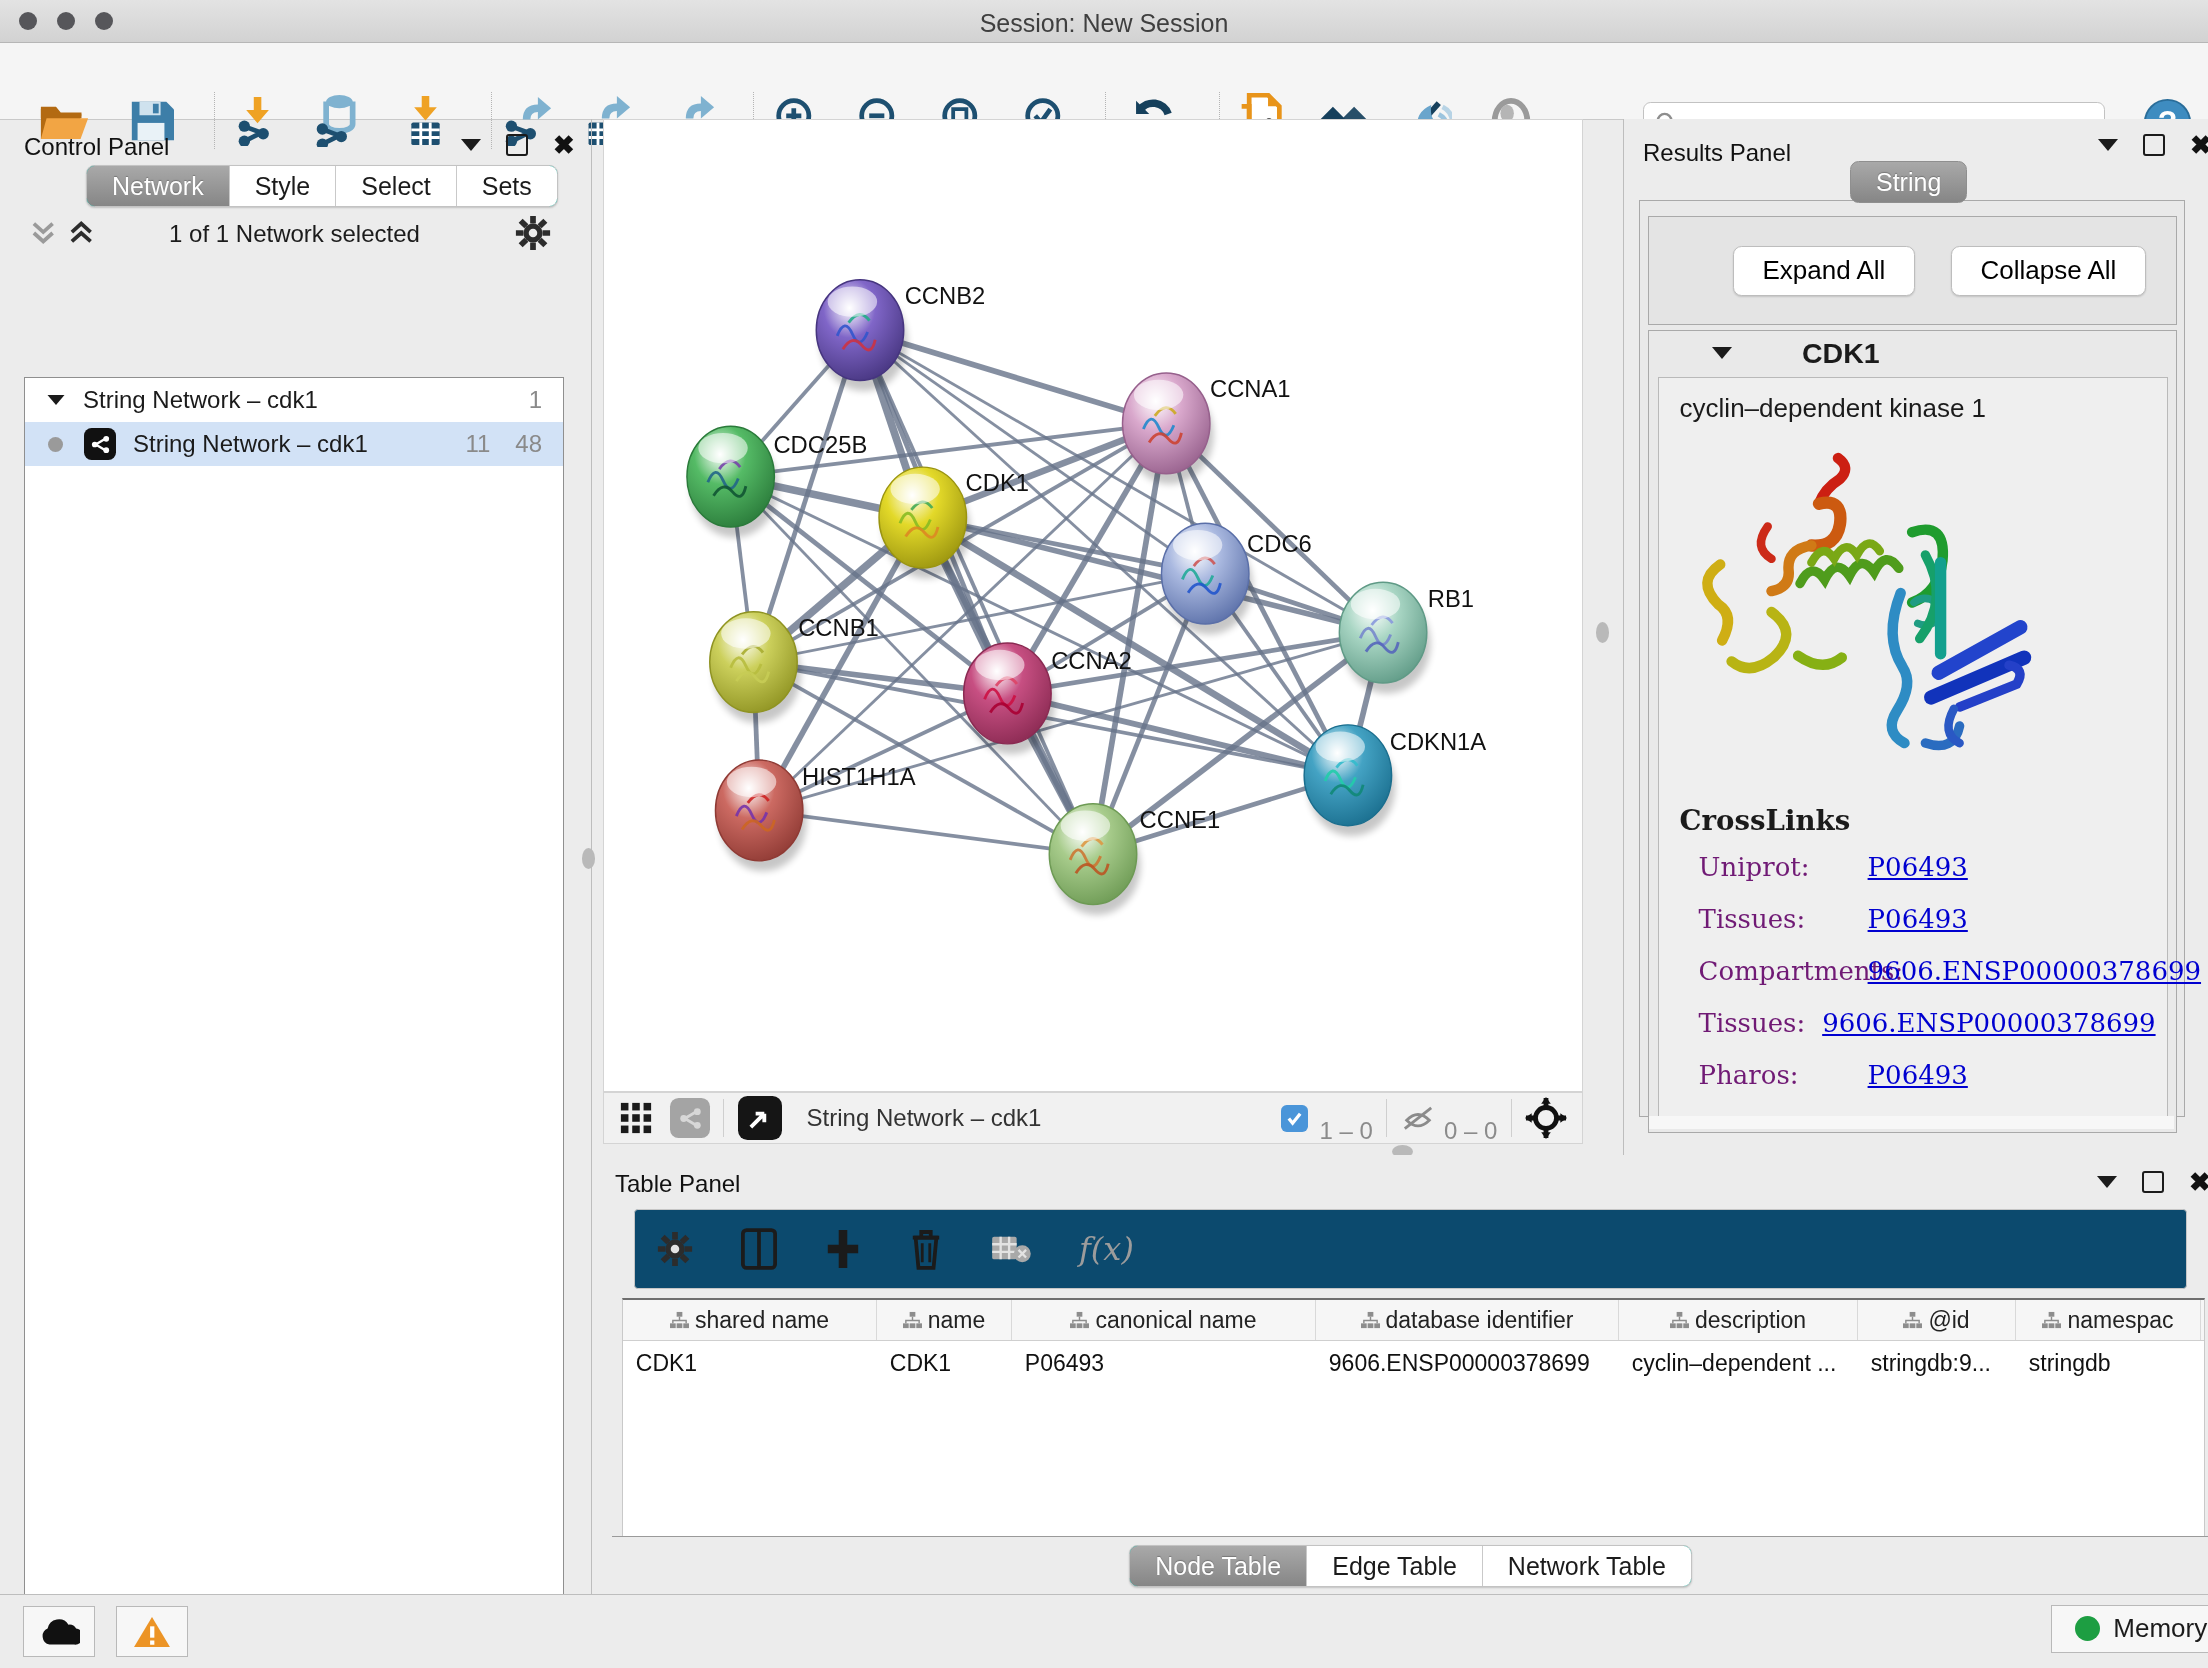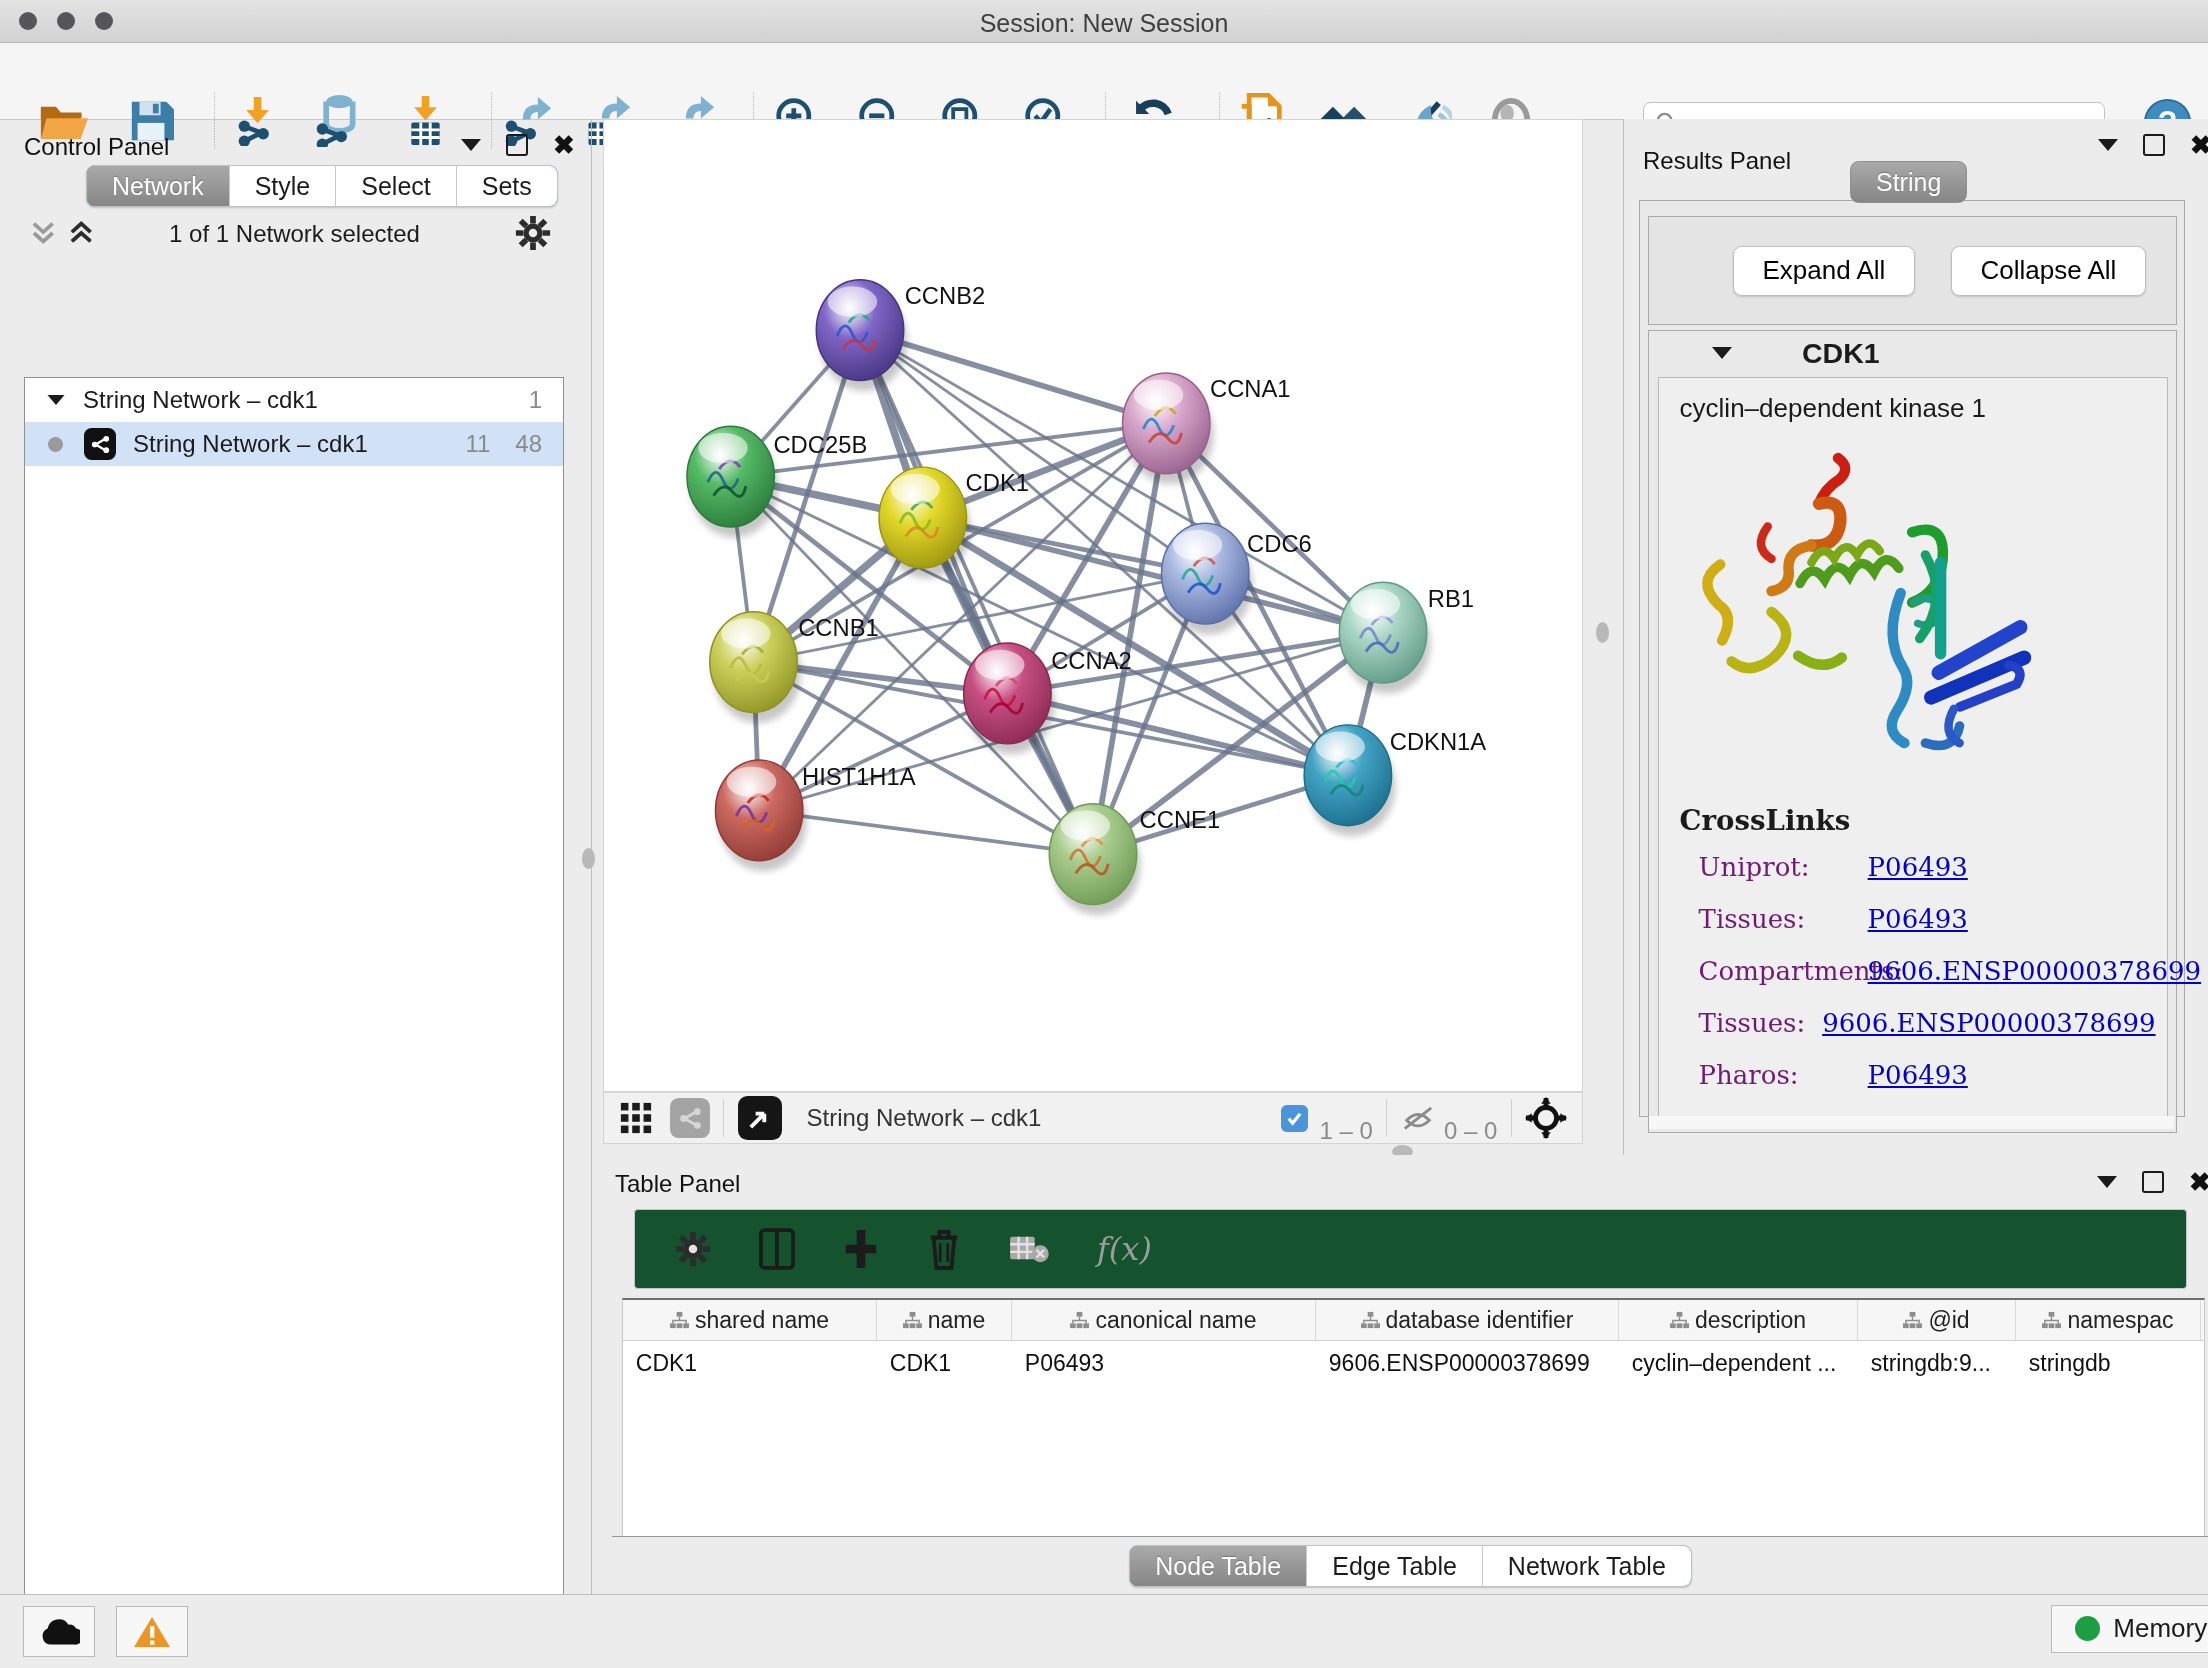--- a/index.html
+++ b/index.html
@@ -48,22 +48,22 @@
   
   .results{left:1623px;top:119px;width:586px;height:1041px;background:#ececec;border-left:1px solid #bdbdbd;box-sizing:border-box;}
   .rbtn{background:#fff;border:1px solid #bdbdbd;border-radius:8.6px;font-size:26px;padding:8.6px 28.5px;
         box-shadow:0 1px 1.9px rgba(0,0,0,.15);white-space:nowrap;}
   .serif{font-family:"DejaVu Serif","Liberation Serif",serif;}
   .xl-row{display:flex;font-size:26px;margin-bottom:22px;}
   .xl-row .lbl{width:169px;color:#701a75;}
   .xl-row a{color:#0000d0;text-decoration:underline;}
   
   .tpanel{left:612px;top:1155px;width:1597px;height:439px;background:#ececec;}
-  .ttoolbar{left:22px;top:54px;width:1553px;height:80px;background:#14532d;border:1px solid #c6c6c6;
-            border-radius:3.8px;display:flex;align-items:center;gap:47px;padding-left:39px;box-sizing:border-box;}
+  .ttoolbar{left:22px;top:54px;width:1553px;height:80px;background:#0c4a6e;border:1px solid #c6c6c6;
+            border-radius:3.8px;display:flex;align-items:center;gap:47px;padding-left:21px;box-sizing:border-box;}
   .fx{font-family:"DejaVu Serif","Liberation Serif",serif;font-style:italic;font-size:32px;color:#9c9c9c;}
   .tablewrap{left:9.5px;top:143px;width:1581px;height:365px;background:#fff;border-top:2.9px solid #6e6e6e;
              border-left:1px solid #c9c9c9;border-right:1px solid #c9c9c9;overflow:hidden;}
   .thead{display:flex;height:40px;background:#f6f6f6;border-bottom:1px solid #cfcfcf;}
   .th{display:flex;align-items:center;justify-content:center;gap:5px;font-size:23px;color:#222;
       border-right:1px solid #d9d9d9;box-sizing:border-box;height:40px;}
   .td{font-size:23px;color:#111;padding:8.6px 3.8px 0 13.3px;box-sizing:border-box;white-space:nowrap;overflow:hidden;}
   .btabs-strip{left:0;top:381px;width:1597px;height:58px;background:#ececec;border-top:1.9px solid #9a9a9a;
                display:flex;justify-content:center;align-items:center;}
   
@@ -603,21 +603,21 @@
             <path d="M22 44 l-5-7 h10z"></path>
             <path d="M0 22 l7-5 v10z"></path>
             <path d="M44 22 l-7-5 v10z"></path>
           </g>
         </svg>
     </span>
   </span>
 </div>
 
 <div class="abs results">
-  <div class="abs panel-title" style="left:19px;top:28px">Results Panel</div>
+  <div class="abs panel-title" style="left:19px;top:20px">Results Panel</div>
   <div class="abs pctl" style="left:474px;top:15px">
     <span class="tri"></span>
     <span class="fsq"></span>
     <span class="px">✖</span>
   </div>
 
   <div class="abs box" style="left:15px;top:81px;width:544px;height:915px;background:#e9e9e9"></div>
   <div class="abs tab sel" style="left:226px;top:42px;border:1px solid #8f8f8f;border-radius:8.6px;">String</div>
 
   <div class="abs box" style="left:24px;top:97px;width:527px;height:107px;background:#e4e4e4">

